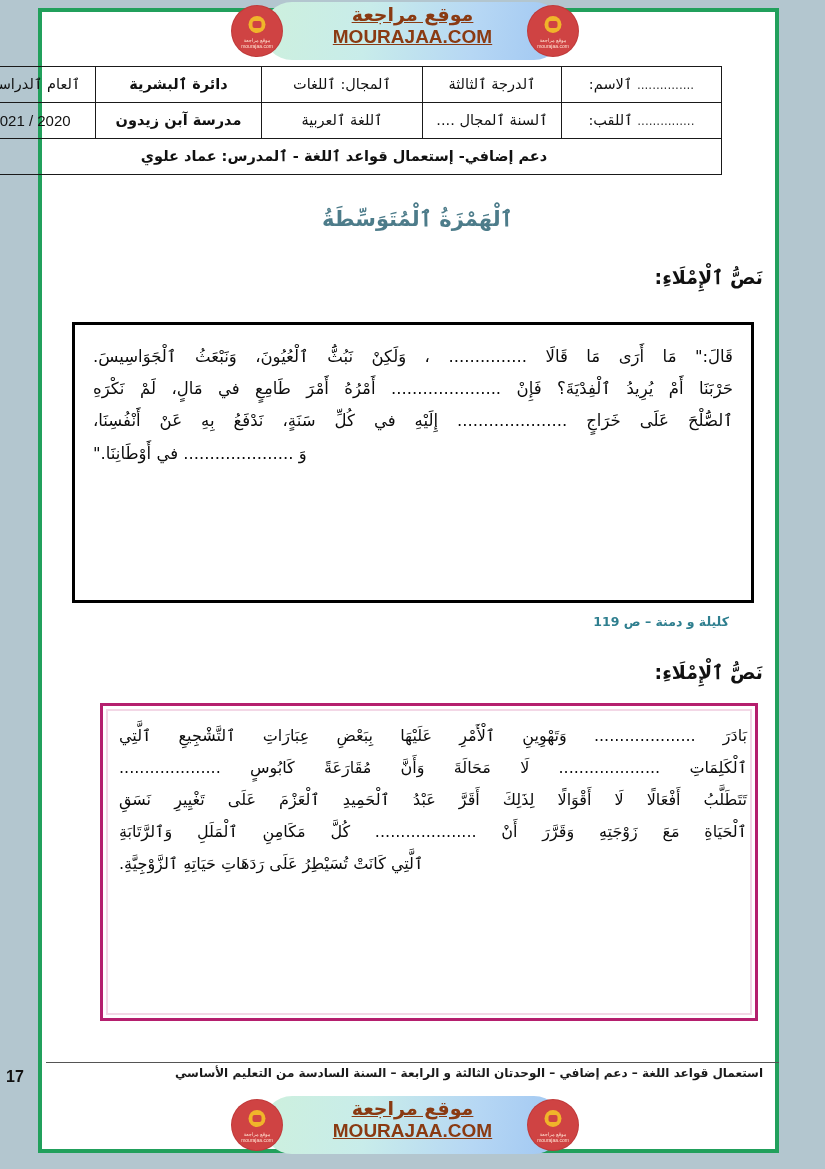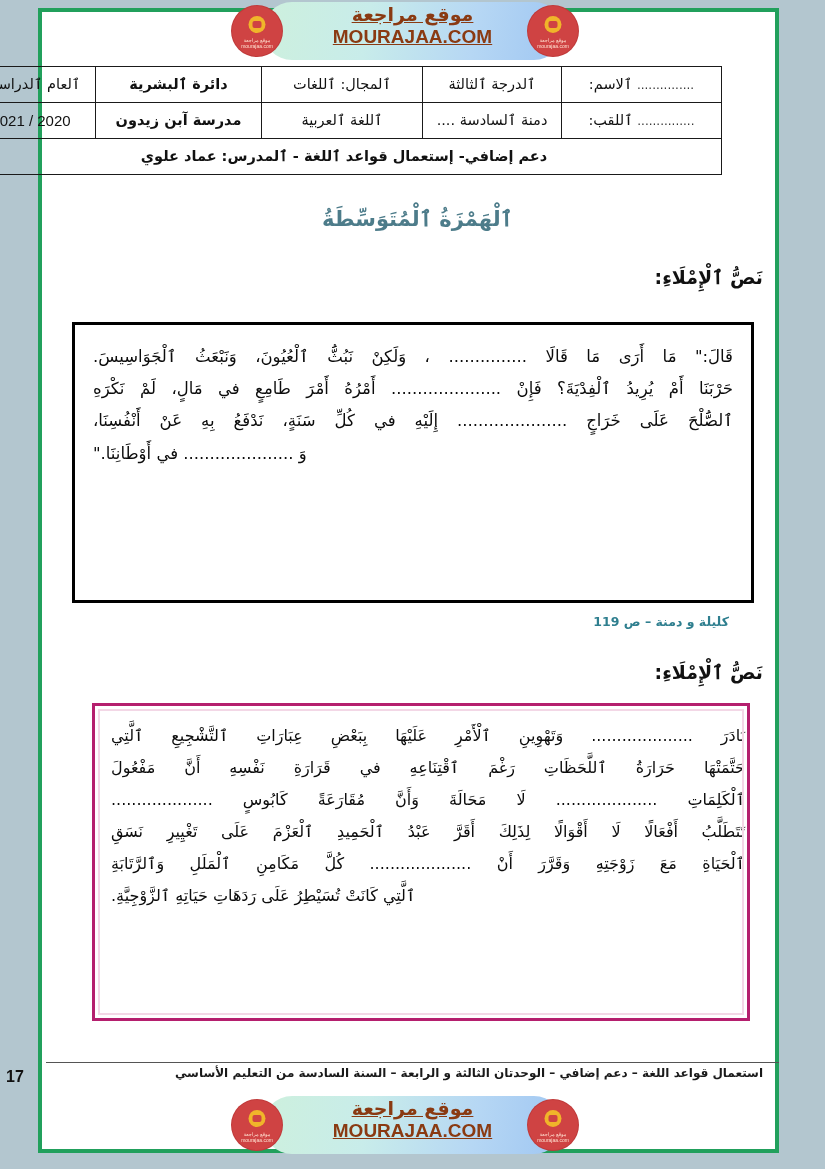--- a/index.html
+++ b/index.html
@@ -197,26 +197,26 @@
   }
   .tbox1 {
     left: 72px;
     top: 322px;
     width: 682px;
     height: 281px;
     border: 3.5px solid #000000;
     padding: 16px 18px 10px 18px;
   }
   .tbox2 {
-    left: 92px;
+    left: 100px;
     top: 703px;
     width: 658px;
     height: 318px;
     border: 3px solid #b51f6e;
-    padding: 14px 2px 10px 16px;
+    padding: 14px 8px 10px 16px;
   }
   .tbox2::before {
     content: "";
     position: absolute;
     left: 3px;
     top: 3px;
     right: 3px;
     bottom: 3px;
     border: 2px solid #f3d7e6;
     pointer-events: none;
@@ -295,21 +295,21 @@
         <td class="c-grade">ٱلدرجة ٱلثالثة</td>
         <td class="c-field">ٱلمجال: ٱللغات</td>
         <td class="c-school">دائرة ٱلبشرية</td>
         <td class="c-year">ٱلعام ٱلدراسي:</td>
       </tr>
       <tr>
         <td class="c-name">
           <span class="dotfill">...............</span>
           <span>ٱللقب:</span>
         </td>
-        <td class="c-grade">دمنة ٱلسادسة ....</td>
+        <td class="c-grade">ٱلسنة ٱلمجال ....</td>
         <td class="c-field">ٱللغة ٱلعربية</td>
         <td class="c-school">مدرسة آبن زيدون</td>
         <td class="c-year">
           <span class="yeartxt">2020 / 2021</span>
         </td>
       </tr>
       <tr>
         <td class="subject" colspan="5">دعم إضافي- إستعمال قواعد ٱللغة  -  ٱلمدرس: عماد علوي</td>
       </tr>
     </tbody>
@@ -326,21 +326,20 @@
   <div class="tline">ٱلصُّلْحَ عَلَى خَرَاجٍ ..................... إِلَيْهِ في كُلِّ سَنَةٍ، نَدْفَعُ بِهِ عَنْ أَنْفُسِنَا،</div>
   <div class="tline last">وَ ..................... في أَوْطَانِنَا."</div>
 </div>
 
 <div class="citation">كليلة و دمنة – ص 119</div>
 
 <div class="sec-head two">نَصُّ ٱلْإِمْلَاءِ:</div>
 
 <div class="tbox tbox2">
   <div class="tline">بَادَرَ .................... وَتَهْوِينِ ٱلْأَمْرِ عَلَيْهَا بِبَعْضِ عِبَارَاتِ ٱلتَّشْجِيعِ ٱلَّتِي</div>
-  <div class="tline">حَتَّمَتْهَا حَرَارَةُ ٱللَّحَظَاتِ رَغْمَ ٱقْتِنَاعِهِ في قَرَارَةِ نَفْسِهِ أَنَّ مَفْعُولَ</div>
   <div class="tline">ٱلْكَلِمَاتِ .................... لَا مَحَالَةَ وَأَنَّ مُقَارَعَةً كَابُوسٍ ....................</div>
   <div class="tline">تَتَطَلَّبُ أَفْعَالًا لَا أَقْوَالًا لِذَلِكَ أَقَرَّ عَبْدُ ٱلْحَمِيدِ ٱلْعَزْمَ عَلَى تَغْيِيرِ نَسَقِ</div>
   <div class="tline">ٱلْحَيَاةِ مَعَ زَوْجَتِهِ وَقَرَّرَ أَنْ .................... كُلَّ مَكَامِنِ ٱلْمَلَلِ وَٱلرَّتَابَةِ</div>
   <div class="tline last">ٱلَّتِي كَانَتْ تُسَيْطِرُ عَلَى رَدَهَاتِ حَيَاتِهِ ٱلزَّوْجِيَّةِ.</div>
 </div>
 
 <div class="footer-rule"></div>
 <div class="footer-txt">استعمال قواعد اللغة – دعم إضافي – الوحدتان الثالثة و الرابعة – السنة السادسة من التعليم الأساسي</div>
 <div class="page-num">17</div>
 

